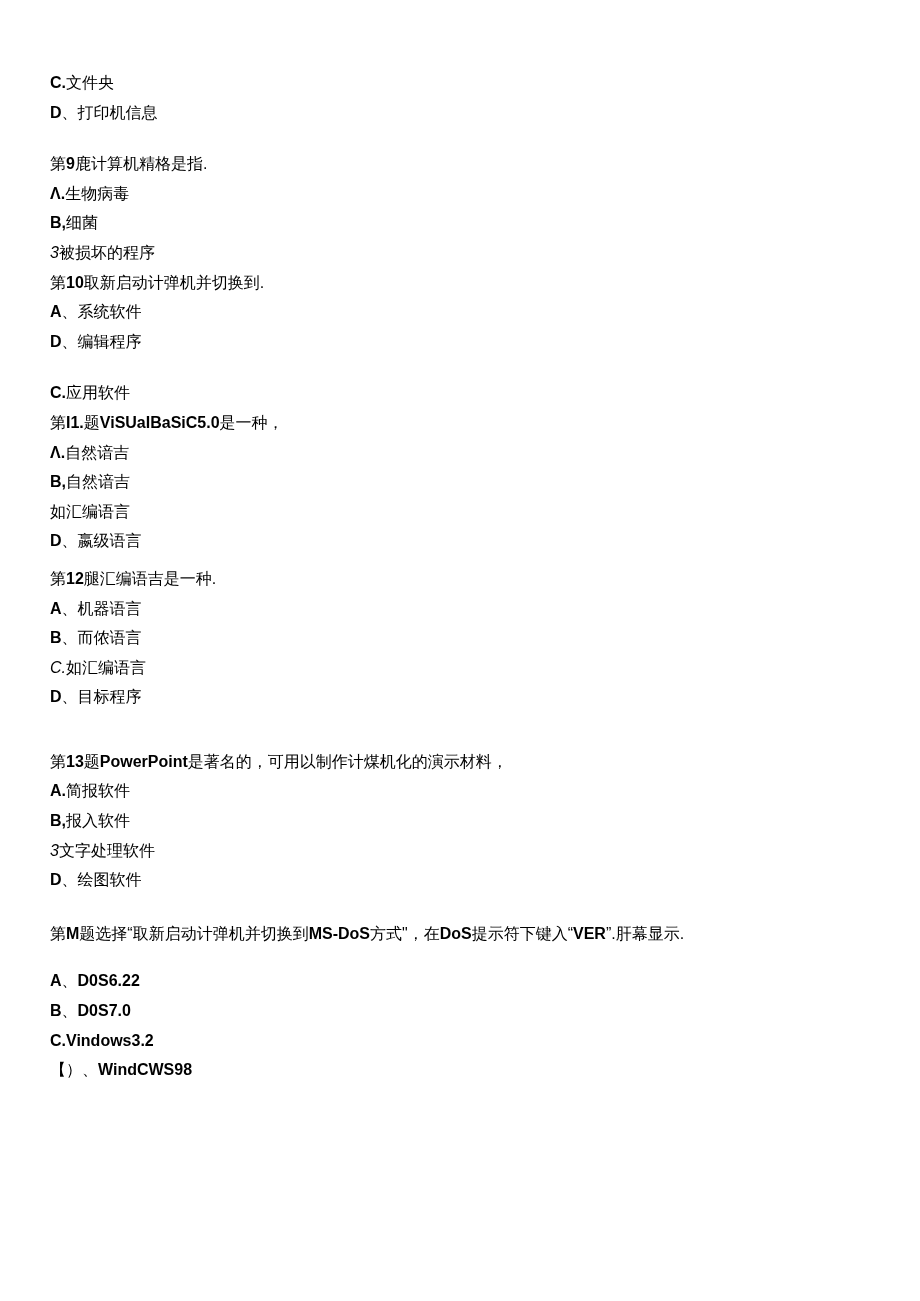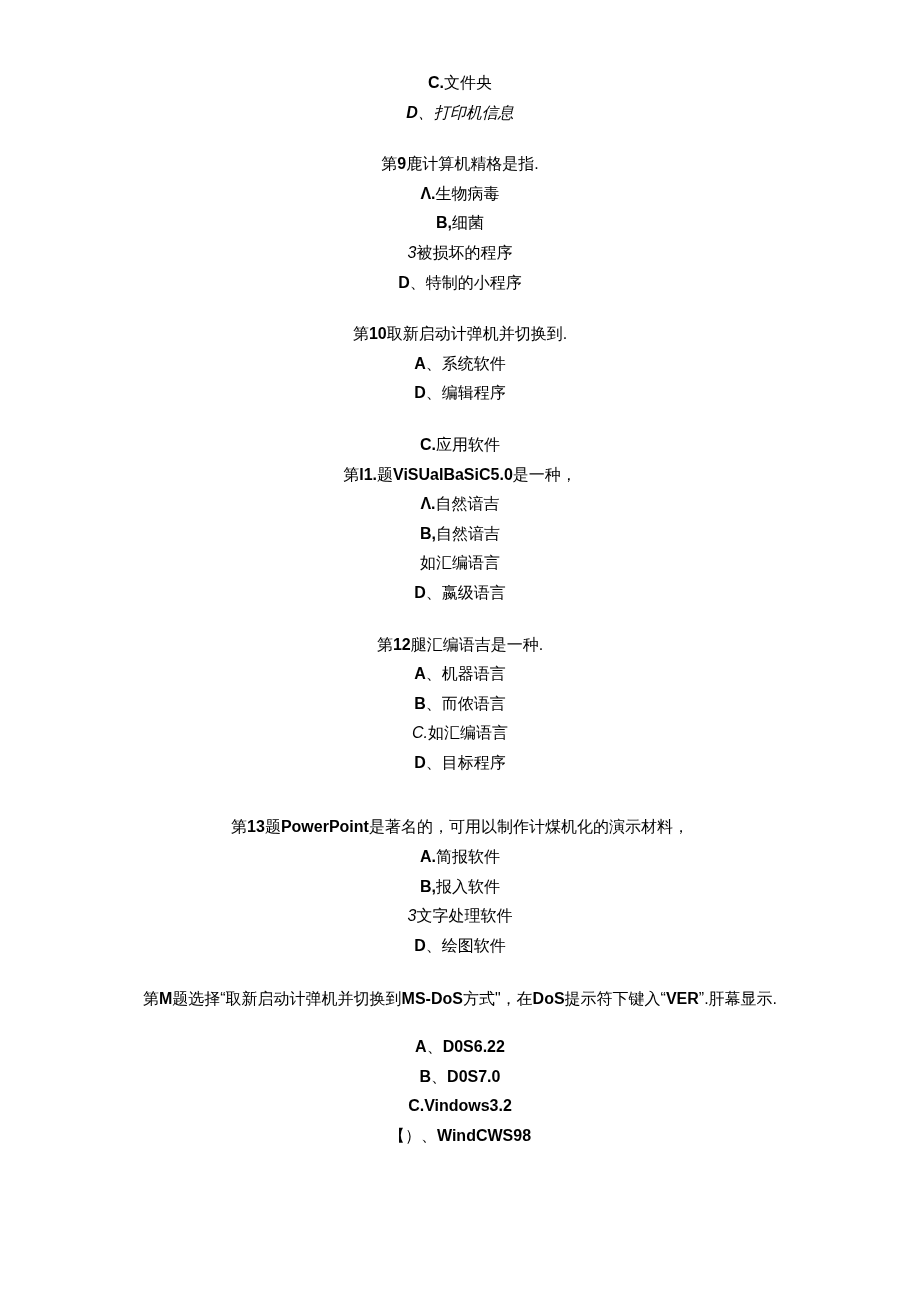--- a/index.html
+++ b/index.html
@@ -6,44 +6,43 @@
   body {
     background: #ffffff;
     width: 920px;
     height: 1301px;
     font-family: "Microsoft YaHei", "SimSun", sans-serif;
     font-size: 16px;
     color: #000000;
     padding: 68px 50px 50px 50px;
     line-height: 1.85;
   }
-  .line { white-space: pre-wrap; text-align: center; }
+  .line { white-space: pre-wrap; }
   .bold { font-weight: bold; }
   .italic { font-style: italic; }
 </style>
 </head>
 <body>
 
 <div id="content">
     <div class="line"><span class="bold">C.</span><span>文件央</span></div>
-    <div class="line" style="margin-bottom: 22px; font-style: italic;"><span class="bold">D</span><span>、打印机信息</span></div>
+    <div class="line" style="margin-bottom: 22px;"><span class="bold">D</span><span>、打印机信息</span></div>
     <div class="line"><span>第</span><span class="bold">9</span><span>鹿计算机精格是指.</span></div>
     <div class="line"><span class="bold">Λ.</span><span>生物病毒</span></div>
     <div class="line"><span class="bold">B,</span><span>细菌</span></div>
     <div class="line"><span class="italic">3</span><span>被损坏的程序</span></div>
-    <div class="line" style="margin-bottom: 22px;"><span class="bold">D</span><span>、特制的小程序</span></div>
     <div class="line"><span>第</span><span class="bold">10</span><span>取新启动计弹机并切换到.</span></div>
     <div class="line"><span class="bold">A</span><span>、系统软件</span></div>
     <div class="line" style="margin-bottom: 22px;"><span class="bold">D</span><span>、编辑程序</span></div>
     <div class="line"><span class="bold">C.</span><span>应用软件</span></div>
     <div class="line"><span>第</span><span class="bold">I1.</span><span>题</span><span class="bold">ViSUaIBaSiC5.0</span><span>是一种，</span></div>
     <div class="line"><span class="bold">Λ.</span><span>自然谙吉</span></div>
     <div class="line"><span class="bold">B,</span><span>自然谙吉</span></div>
     <div class="line"><span>如汇编语言</span></div>
-    <div class="line" style="margin-bottom: 22px;"><span class="bold">D</span><span>、嬴级语言</span></div>
+    <div class="line" style="margin-bottom: 8px;"><span class="bold">D</span><span>、嬴级语言</span></div>
     <div class="line"><span>第</span><span class="bold">12</span><span>腿汇编语吉是一种.</span></div>
     <div class="line"><span class="bold">A</span><span>、机器语言</span></div>
     <div class="line"><span class="bold">B</span><span>、而侬语言</span></div>
     <div class="line"><span class="italic">C.</span><span>如汇编语言</span></div>
     <div class="line" style="margin-bottom: 35px;"><span class="bold">D</span><span>、目标程序</span></div>
     <div class="line"><span>第</span><span class="bold">13</span><span>题</span><span class="bold">PowerPoint</span><span>是著名的，可用以制作计煤机化的演示材料，</span></div>
     <div class="line"><span class="bold">A.</span><span>简报软件</span></div>
     <div class="line"><span class="bold">B,</span><span>报入软件</span></div>
     <div class="line"><span class="italic">3</span><span>文字处理软件</span></div>
     <div class="line" style="margin-bottom: 24px;"><span class="bold">D</span><span>、绘图软件</span></div>

